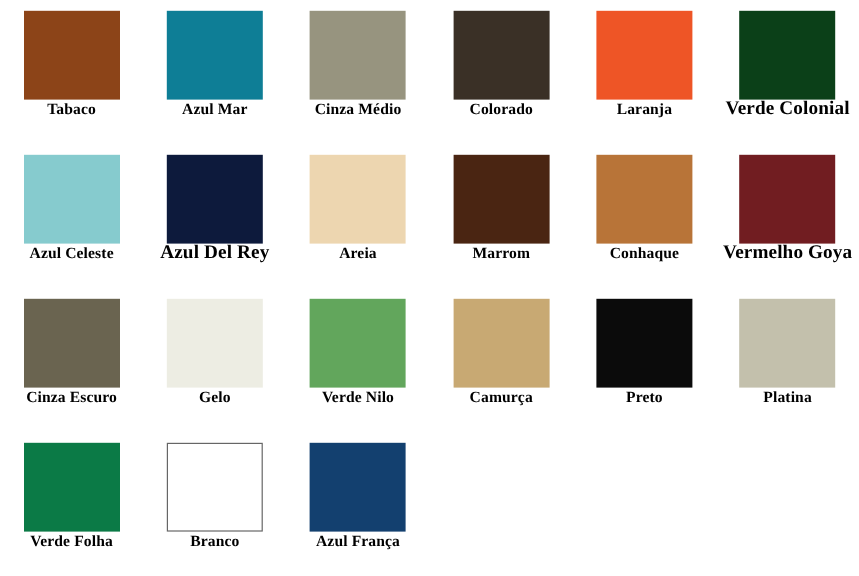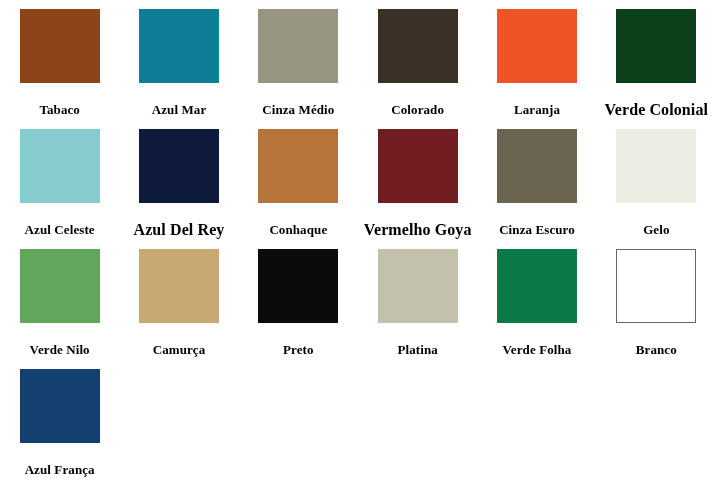--- a/index.html
+++ b/index.html
@@ -33,21 +33,21 @@
   .swatch-chip {
     width: 80px;
     height: 74px;
     box-sizing: border-box;
     display: block;
   }
   .swatch-chip.bordered {
     border: 1px solid #666666;
   }
   .swatch-label {
-    margin-top: 19px;
+    margin-top: 0;
     font-family: "Liberation Serif", "DejaVu Serif", serif;
     font-weight: bold;
     font-size: 13px;
     line-height: 16px;
     color: #000000;
     text-align: center;
     white-space: nowrap;
     letter-spacing: 0.1px;
   }
   .swatch-label.small {
@@ -97,21 +97,29 @@
   <div class="swatch-cell">
     <span class="swatch-chip" style="background-color: rgb(134, 203, 206);"></span>
     <span class="swatch-label">Azul Celeste</span>
   </div>
 
   <div class="swatch-cell">
     <span class="swatch-chip" style="background-color: rgb(13, 26, 60);"></span>
     <span class="swatch-label small">Azul Del Rey</span>
   </div>
 
+  <div class="swatch-cell">
+    <span class="swatch-chip" style="background-color: rgb(237, 214, 176);"></span>
+    <span class="swatch-label">Areia</span>
+  </div>
 
+  <div class="swatch-cell">
+    <span class="swatch-chip" style="background-color: rgb(74, 37, 18);"></span>
+    <span class="swatch-label">Marrom</span>
+  </div>
 
   <div class="swatch-cell">
     <span class="swatch-chip" style="background-color: rgb(184, 116, 56);"></span>
     <span class="swatch-label">Conhaque</span>
   </div>
 
   <div class="swatch-cell">
     <span class="swatch-chip" style="background-color: rgb(113, 29, 33);"></span>
     <span class="swatch-label tiny">Vermelho Goya</span>
   </div>

